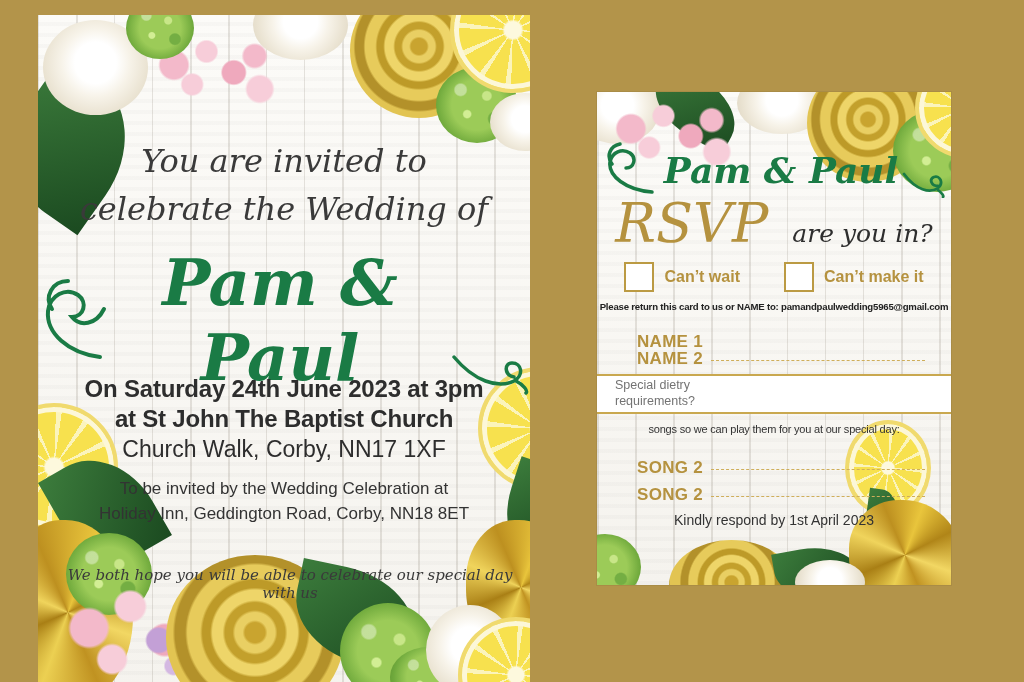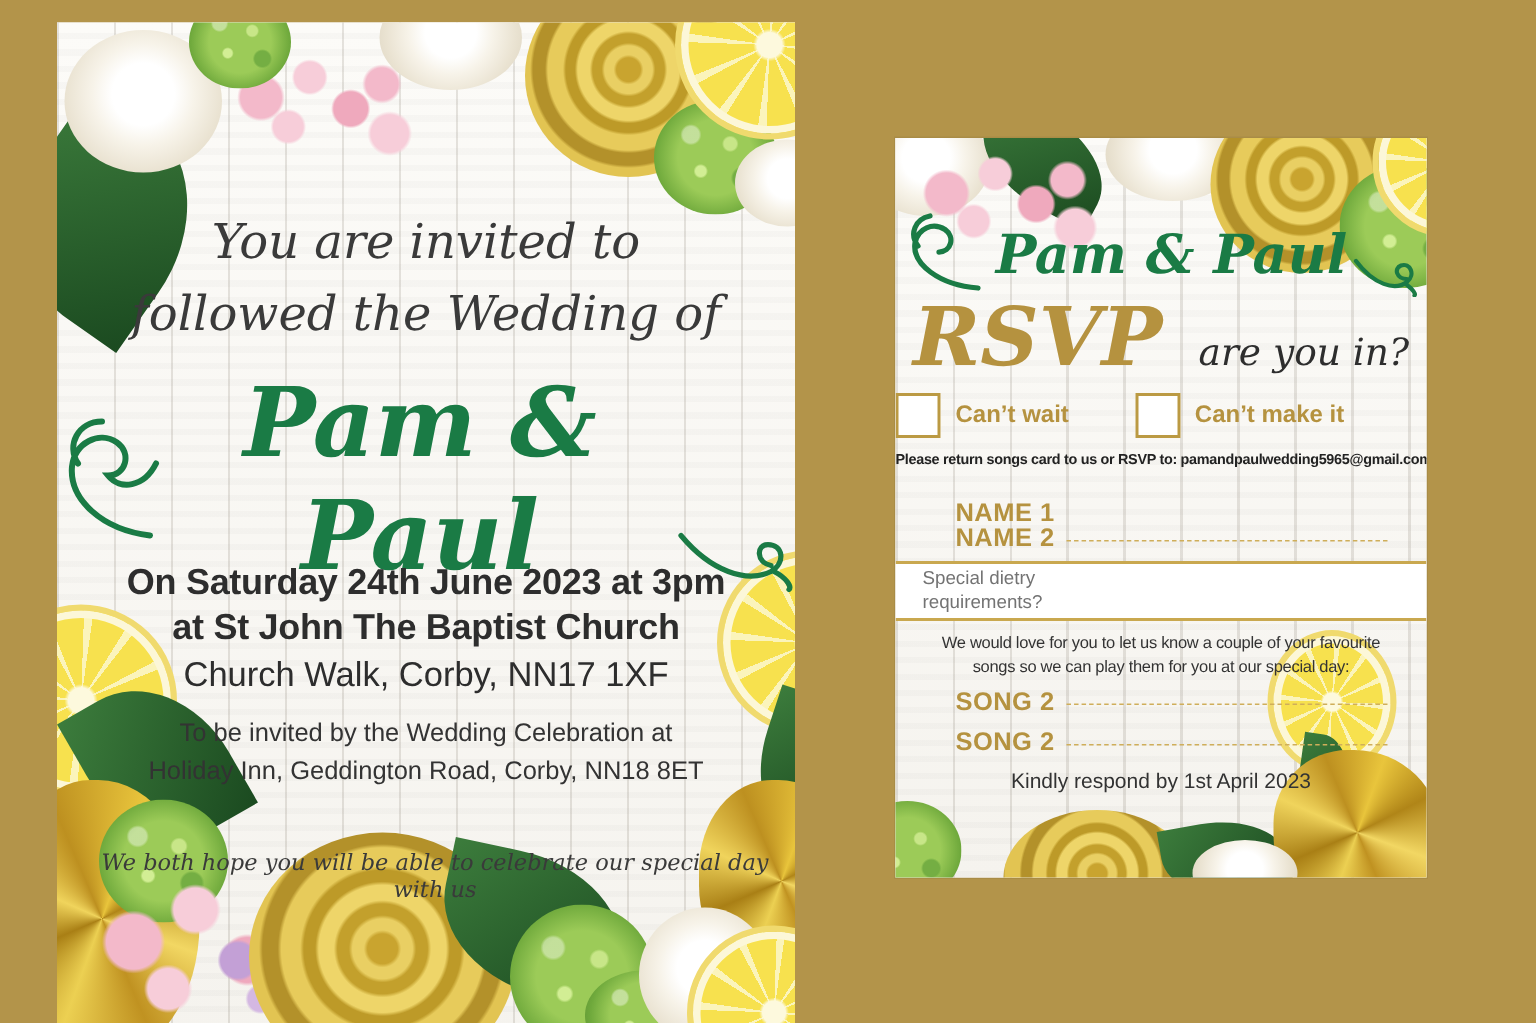--- a/index.html
+++ b/index.html
@@ -64,23 +64,23 @@
   .date-line{top:360px;font-size:24px;font-weight:bold;letter-spacing:-.2px;}
   .church-line{top:390px;font-size:24px;font-weight:bold;letter-spacing:-.2px;}
   .address-line{top:421px;font-size:23px;}
   .reception{top:462px;font-size:17px;line-height:1.45;color:#333;}
   .note{top:508px;font-size:11px;line-height:1.55;letter-spacing:-.2px;color:#333;}
   .closing{top:551px;font-size:15px;color:#3a3a3a;padding-left:12px;}
 
   .r-names-row{top:50px;display:flex;align-items:center;justify-content:center;gap:4px;}
   .r-names{font-size:36px;font-weight:bold;}
   .rsvp-row{top:100px;display:flex;align-items:baseline;justify-content:center;gap:24px;}
-  .rsvp-word{font-size:54px;font-weight:bold;}
+  .rsvp-word{font-size:54px;font-weight:normal;}
   .are-you-in{font-size:25px;color:#2e2e2e;}
-  .choice-row{top:170px;display:flex;justify-content:flex-start;gap:44px;}
+  .choice-row{top:170px;display:flex;justify-content:center;gap:44px;}
   .choice{display:flex;align-items:center;gap:10px;}
   .checkbox{width:26px;height:26px;background:#fff;border:2px solid #bb9a43;}
   .choice-label{font-size:16px;font-weight:bold;color:#b5923f;}
   .email-line{top:209px;font-size:9.6px;font-weight:bold;letter-spacing:-.2px;white-space:nowrap;color:#222;}
   .fill-row{position:absolute;left:40px;right:26px;display:flex;align-items:baseline;gap:8px;}
   .fill-label{font-size:17px;font-weight:bold;color:#b5923f;letter-spacing:.3px;white-space:nowrap;}
   .fill-line{flex:1;border-bottom:1.5px dashed #cfae5a;transform:translateY(-3px);}
   .dietary-band{position:absolute;left:0;right:0;top:282px;height:36px;background:#fff;
     border-top:2px solid #c9a84f;border-bottom:2px solid #c9a84f;
     display:flex;align-items:center;}
@@ -119,21 +119,21 @@
   <div class="deco purple-cluster" style="left:92px;top:592px;width:115px;height:95px;"></div>
   <div class="deco rose" style="left:128px;top:540px;width:178px;height:165px;"></div>
   <div class="deco leaf" style="left:255px;top:555px;width:125px;height:92px;transform:rotate(12deg);"></div>
   <div class="deco pompom" style="left:302px;top:588px;width:96px;height:96px;"></div>
   <div class="deco pompom" style="left:352px;top:632px;width:78px;height:60px;"></div>
   <div class="deco rose-white" style="left:388px;top:590px;width:88px;height:90px;"></div>
   <div class="deco lemon" style="left:420px;top:602px;width:108px;height:108px;"></div>
 
   <div class="txt intro script">
     <div>You are invited to</div>
-    <div>followed the Wedding of</div>
+    <div>celebrate the Wedding of</div>
   </div>
 
   <div class="txt names-row">
     <span class="flourish">
       <svg width="70" height="90" viewBox="0 0 70 90">
           <path d="M62,82 C30,78 8,58 10,36 C12,20 28,12 40,20 C50,27 46,42 34,42 C42,52 58,50 66,34 M14,34 C6,22 14,6 30,6" fill="none" stroke="currentColor" stroke-width="4" stroke-linecap="round"></path>
         </svg>
     </span>
     <span class="names-main script green">Pam &amp; Paul</span>
     <span class="flourish" style="align-self:flex-end;">
@@ -197,37 +197,36 @@
     <div class="choice">
       <span class="checkbox"></span>
       <span class="choice-label">Can’t wait</span>
     </div>
     <div class="choice">
       <span class="checkbox"></span>
       <span class="choice-label">Can’t make it</span>
     </div>
   </div>
 
-  <div class="txt email-line">Please return songs card to us or RSVP to: pamandpaulwedding5965@gmail.com</div>
+  <div class="txt email-line">Please return this card to us or NAME to: pamandpaulwedding5965@gmail.com</div>
 
   <div class="fill-row" style="top:240px;flex-direction:column;">
     <span class="fill-label">NAME 1</span>
     <span class="fill-line"></span>
   </div>
   <div class="fill-row" style="top:257px;">
     <span class="fill-label">NAME 2</span>
     <span class="fill-line"></span>
   </div>
 
   <div class="dietary-band">
     <div class="dietary-text">Special dietry requirements?</div>
   </div>
 
   <div class="txt songs-para">
-    <div>We would love for you to let us know a couple of your favourite</div>
     <div>songs so we can play them for you at our special day:</div>
   </div>
 
   <div class="fill-row" style="top:366px;">
     <span class="fill-label">SONG 2</span>
     <span class="fill-line"></span>
   </div>
   <div class="fill-row" style="top:393px;">
     <span class="fill-label">SONG 2</span>
     <span class="fill-line"></span>

